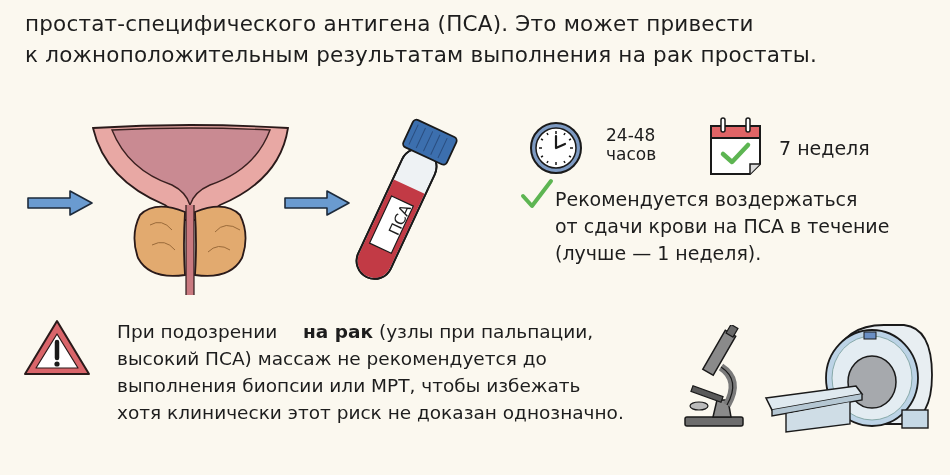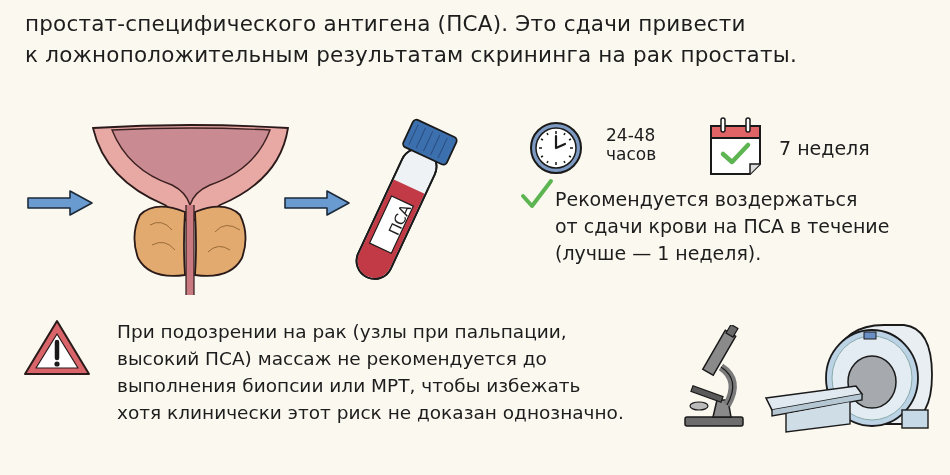--- a/index.html
+++ b/index.html
@@ -6,29 +6,29 @@
   body { width:950px; height:475px; background:#fbf8ef; position:relative; overflow:hidden;
          font-family:"DejaVu Sans", sans-serif; color:#1d1d1d; }
   .abs { position:absolute; }
   .intro { left:25px; top:8px; width:900px; font-size:21.5px; line-height:31px; letter-spacing:0.2px; }
   .intro div { white-space:nowrap; }
   .timing { font-size:17px; line-height:19px; }
   .rec { left:555px; top:186px; font-size:19px; line-height:27px; }
   .rec div { white-space:nowrap; }
   .warn { left:117px; top:318px; font-size:18.5px; line-height:27px; }
   .warn div { white-space:nowrap; }
-  .warn b { font-weight:normal; }
+  .warn b { font-weight:bold;margin-left:20px; }
   svg { display:block; }
 </style>
 </head>
 <body>
 
 <div class="abs intro">
-  <div>простат-специфического антигена (ПСА). Это сдачи привести</div>
-  <div>к ложноположительным результатам скрининга на рак простаты.</div>
+  <div>простат-специфического антигена (ПСА). Это может привести</div>
+  <div>к ложноположительным результатам выполнения на рак простаты.</div>
 </div>
 
 <div class="abs" style="left:26px;top:188px;">
   <svg width="70" height="30" viewBox="0 0 70 30">
     <path d="M2 10 L44 10 L44 3 L66 15 L44 27 L44 20 L2 20 Z" fill="#6a9bd0" stroke="#1d2a3a" stroke-width="1.6" stroke-linejoin="round"></path>
   </svg>
 </div>
 
 <div class="abs" style="left:90px;top:120px;">
   <svg width="205" height="180" viewBox="0 0 205 180">

